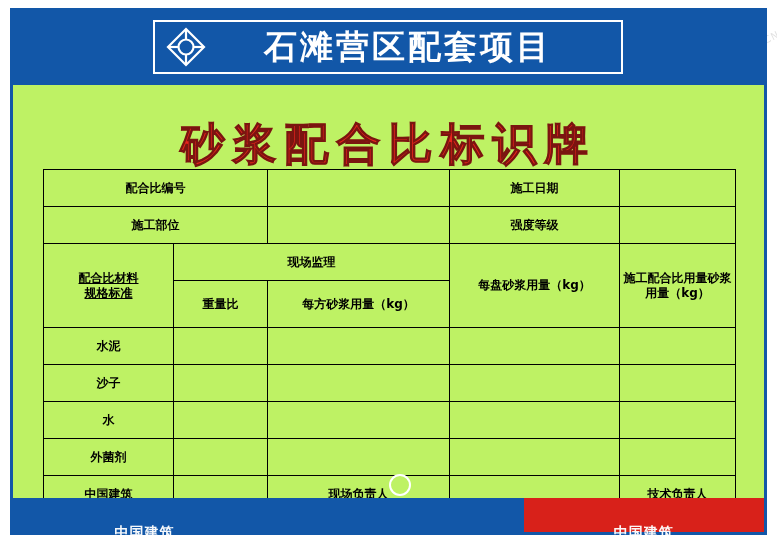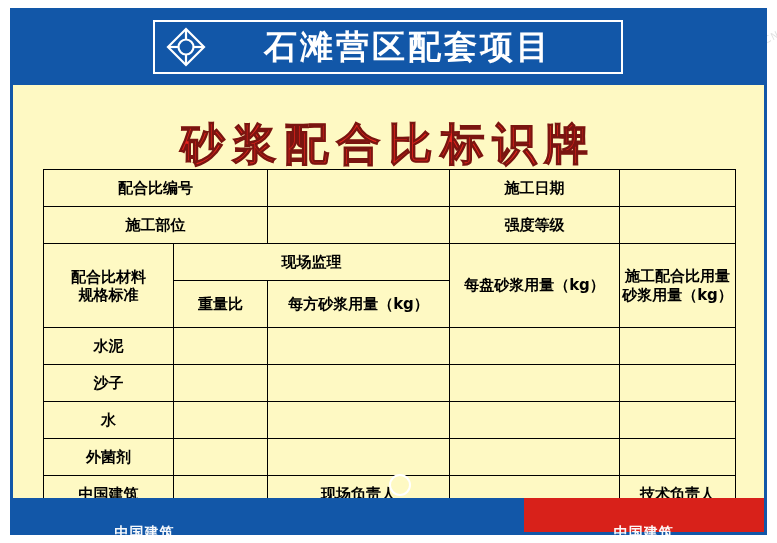--- a/index.html
+++ b/index.html
@@ -22,21 +22,21 @@
     overflow: hidden;
   }
   
   .frame {
     position: absolute;
     left: 10px;
     top: 8px;
     width: 757px;
     height: 527px;
     border: 3px solid #1257a8;
-    background: #fef9c3;
+    background: #bef264;
     box-sizing: border-box;
   }
   
   .header-band {
     position: absolute;
     left: 0;
     top: 0;
     width: 100%;
     height: 74px;
     background: #1257a8;
@@ -99,34 +99,34 @@
     width: 692px;
     border-collapse: collapse;
     table-layout: fixed;
     background: transparent;
   }
   table.sheet td {
     border: 1px solid #000000;
     height: 34px;
     text-align: center;
     vertical-align: middle;
-    font-size: 15px;
+    font-size: 12px;
     font-weight: bold;
     color: #000000;
     font-family: "DejaVu Sans", "Liberation Sans", sans-serif;
     padding: 1px 2px;
   }
   td.blank { font-weight: normal; }
   td.tall { height: 44px; }
   td.small {
     font-size: 12.5px;
     line-height: 1.25;
   }
   td.mid { font-size: 14px; }
-  .hdr-stack { line-height: 1.2; }
+  .hdr-stack { line-height: 1.2; text-decoration: underline; }
   
   .footer {
     position: absolute;
     left: 0;
     bottom: 0;
     width: 100%;
     height: 34px;
     display: flex;
   }
   .footer-left {

